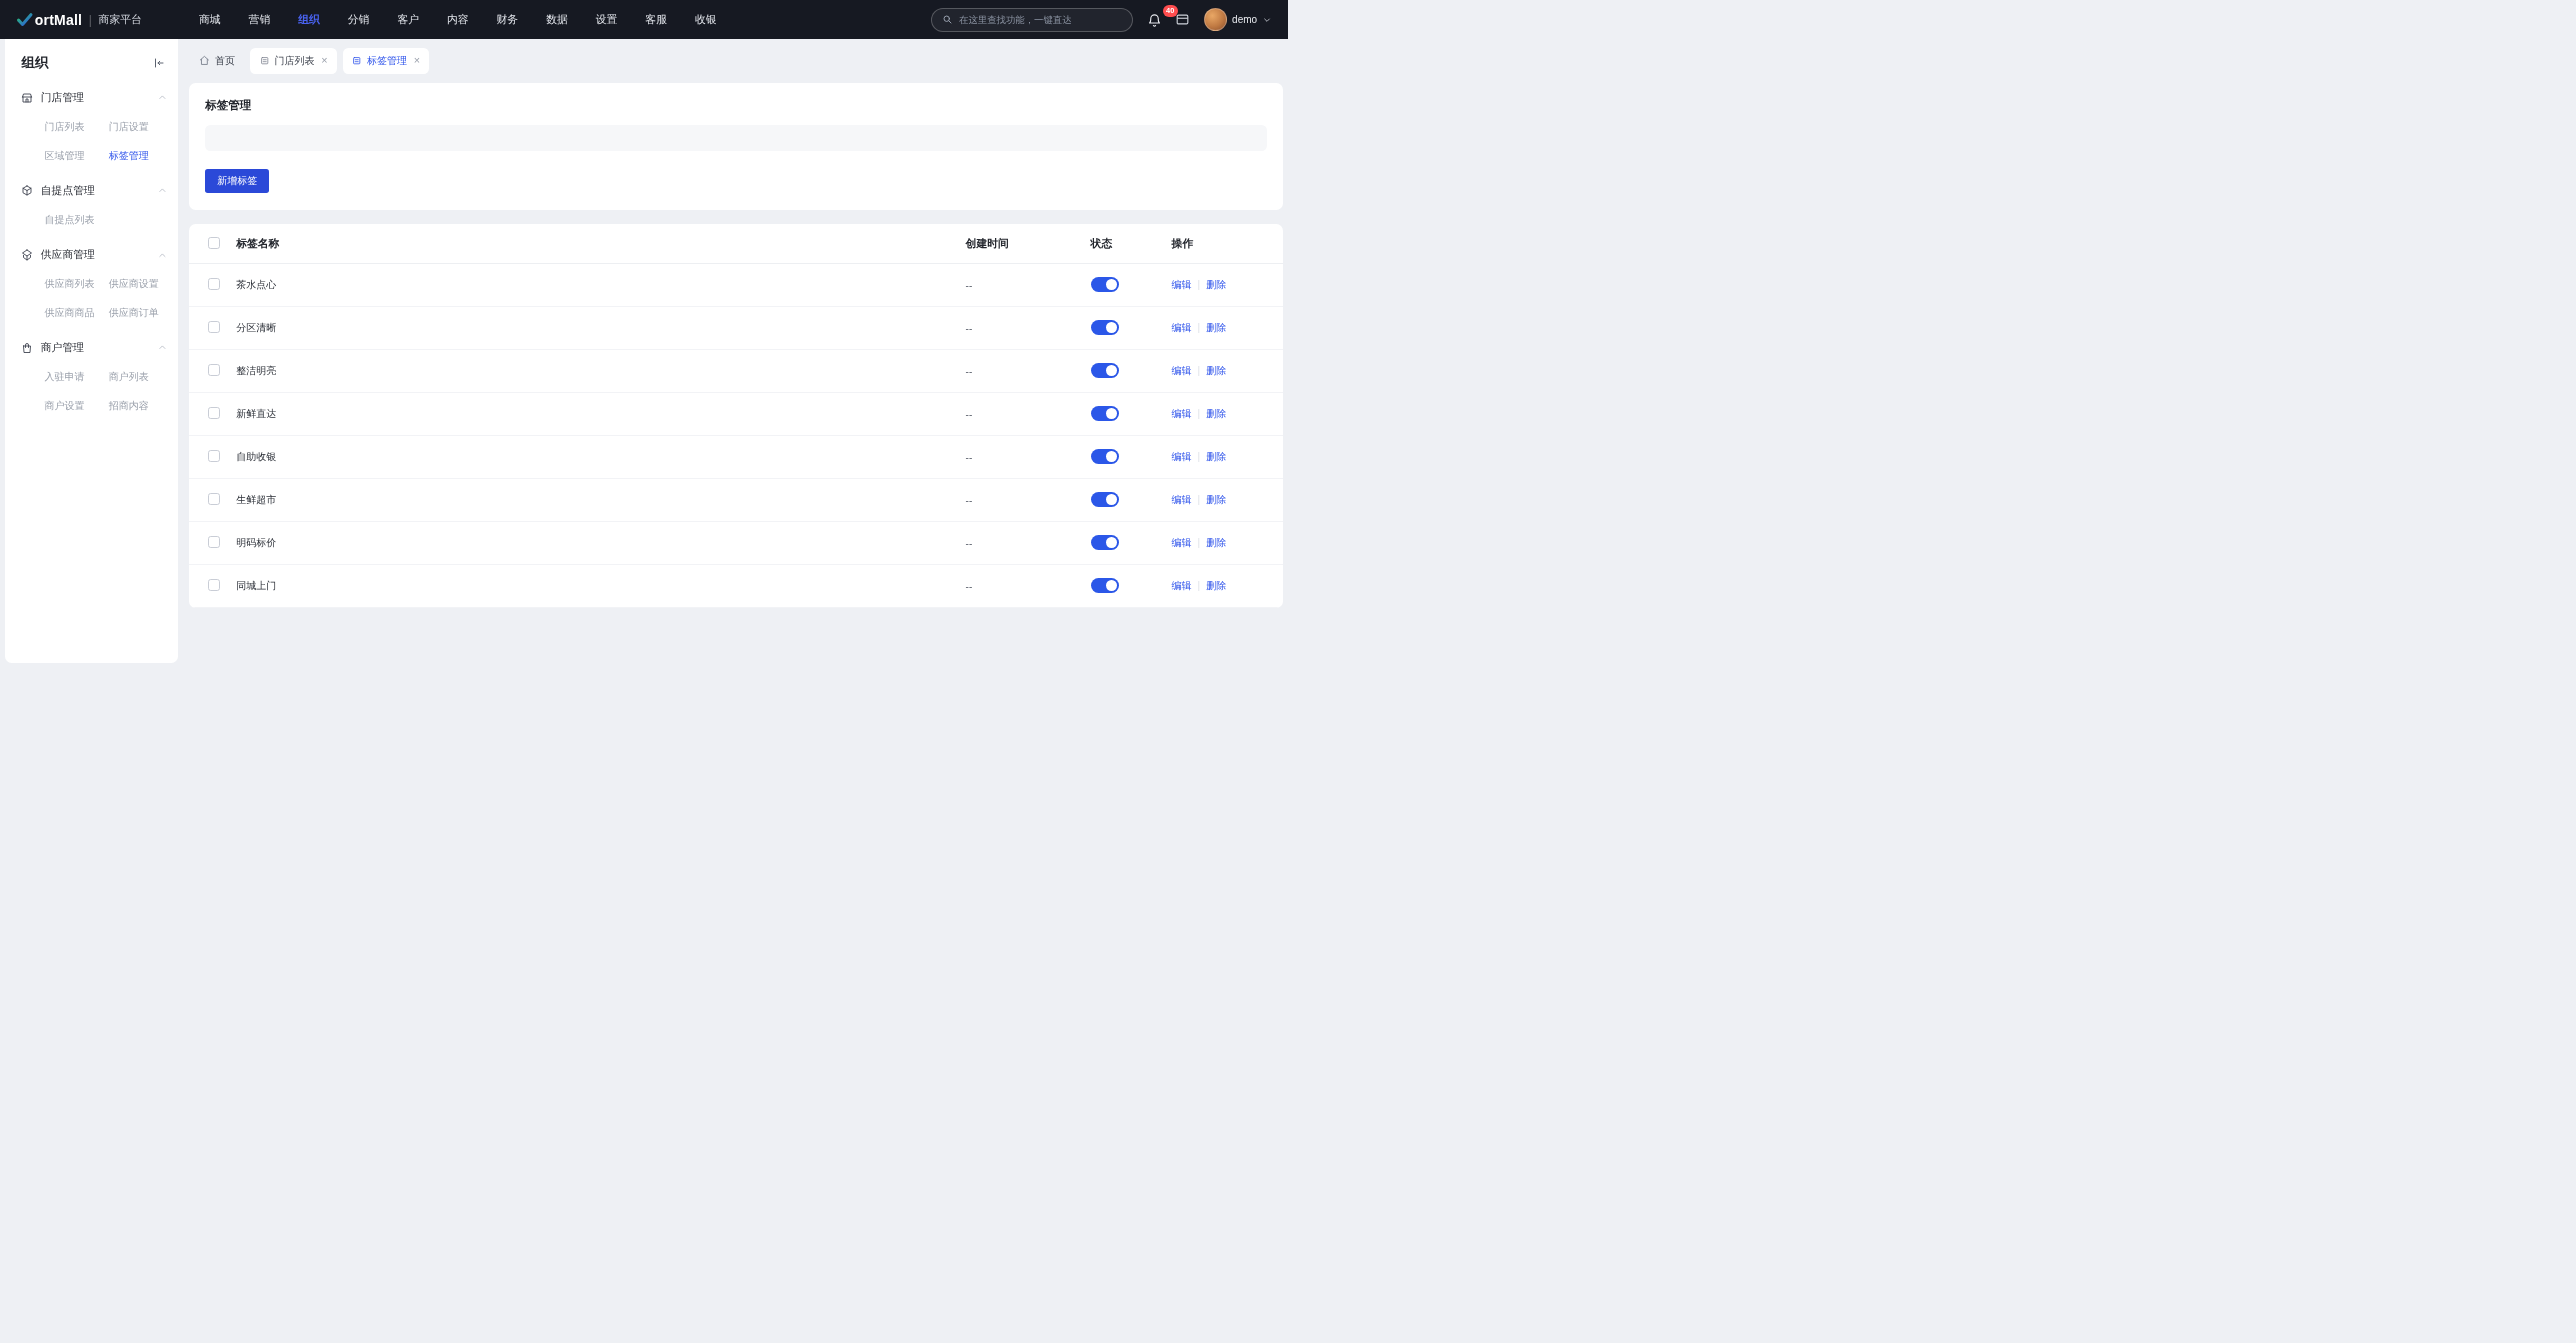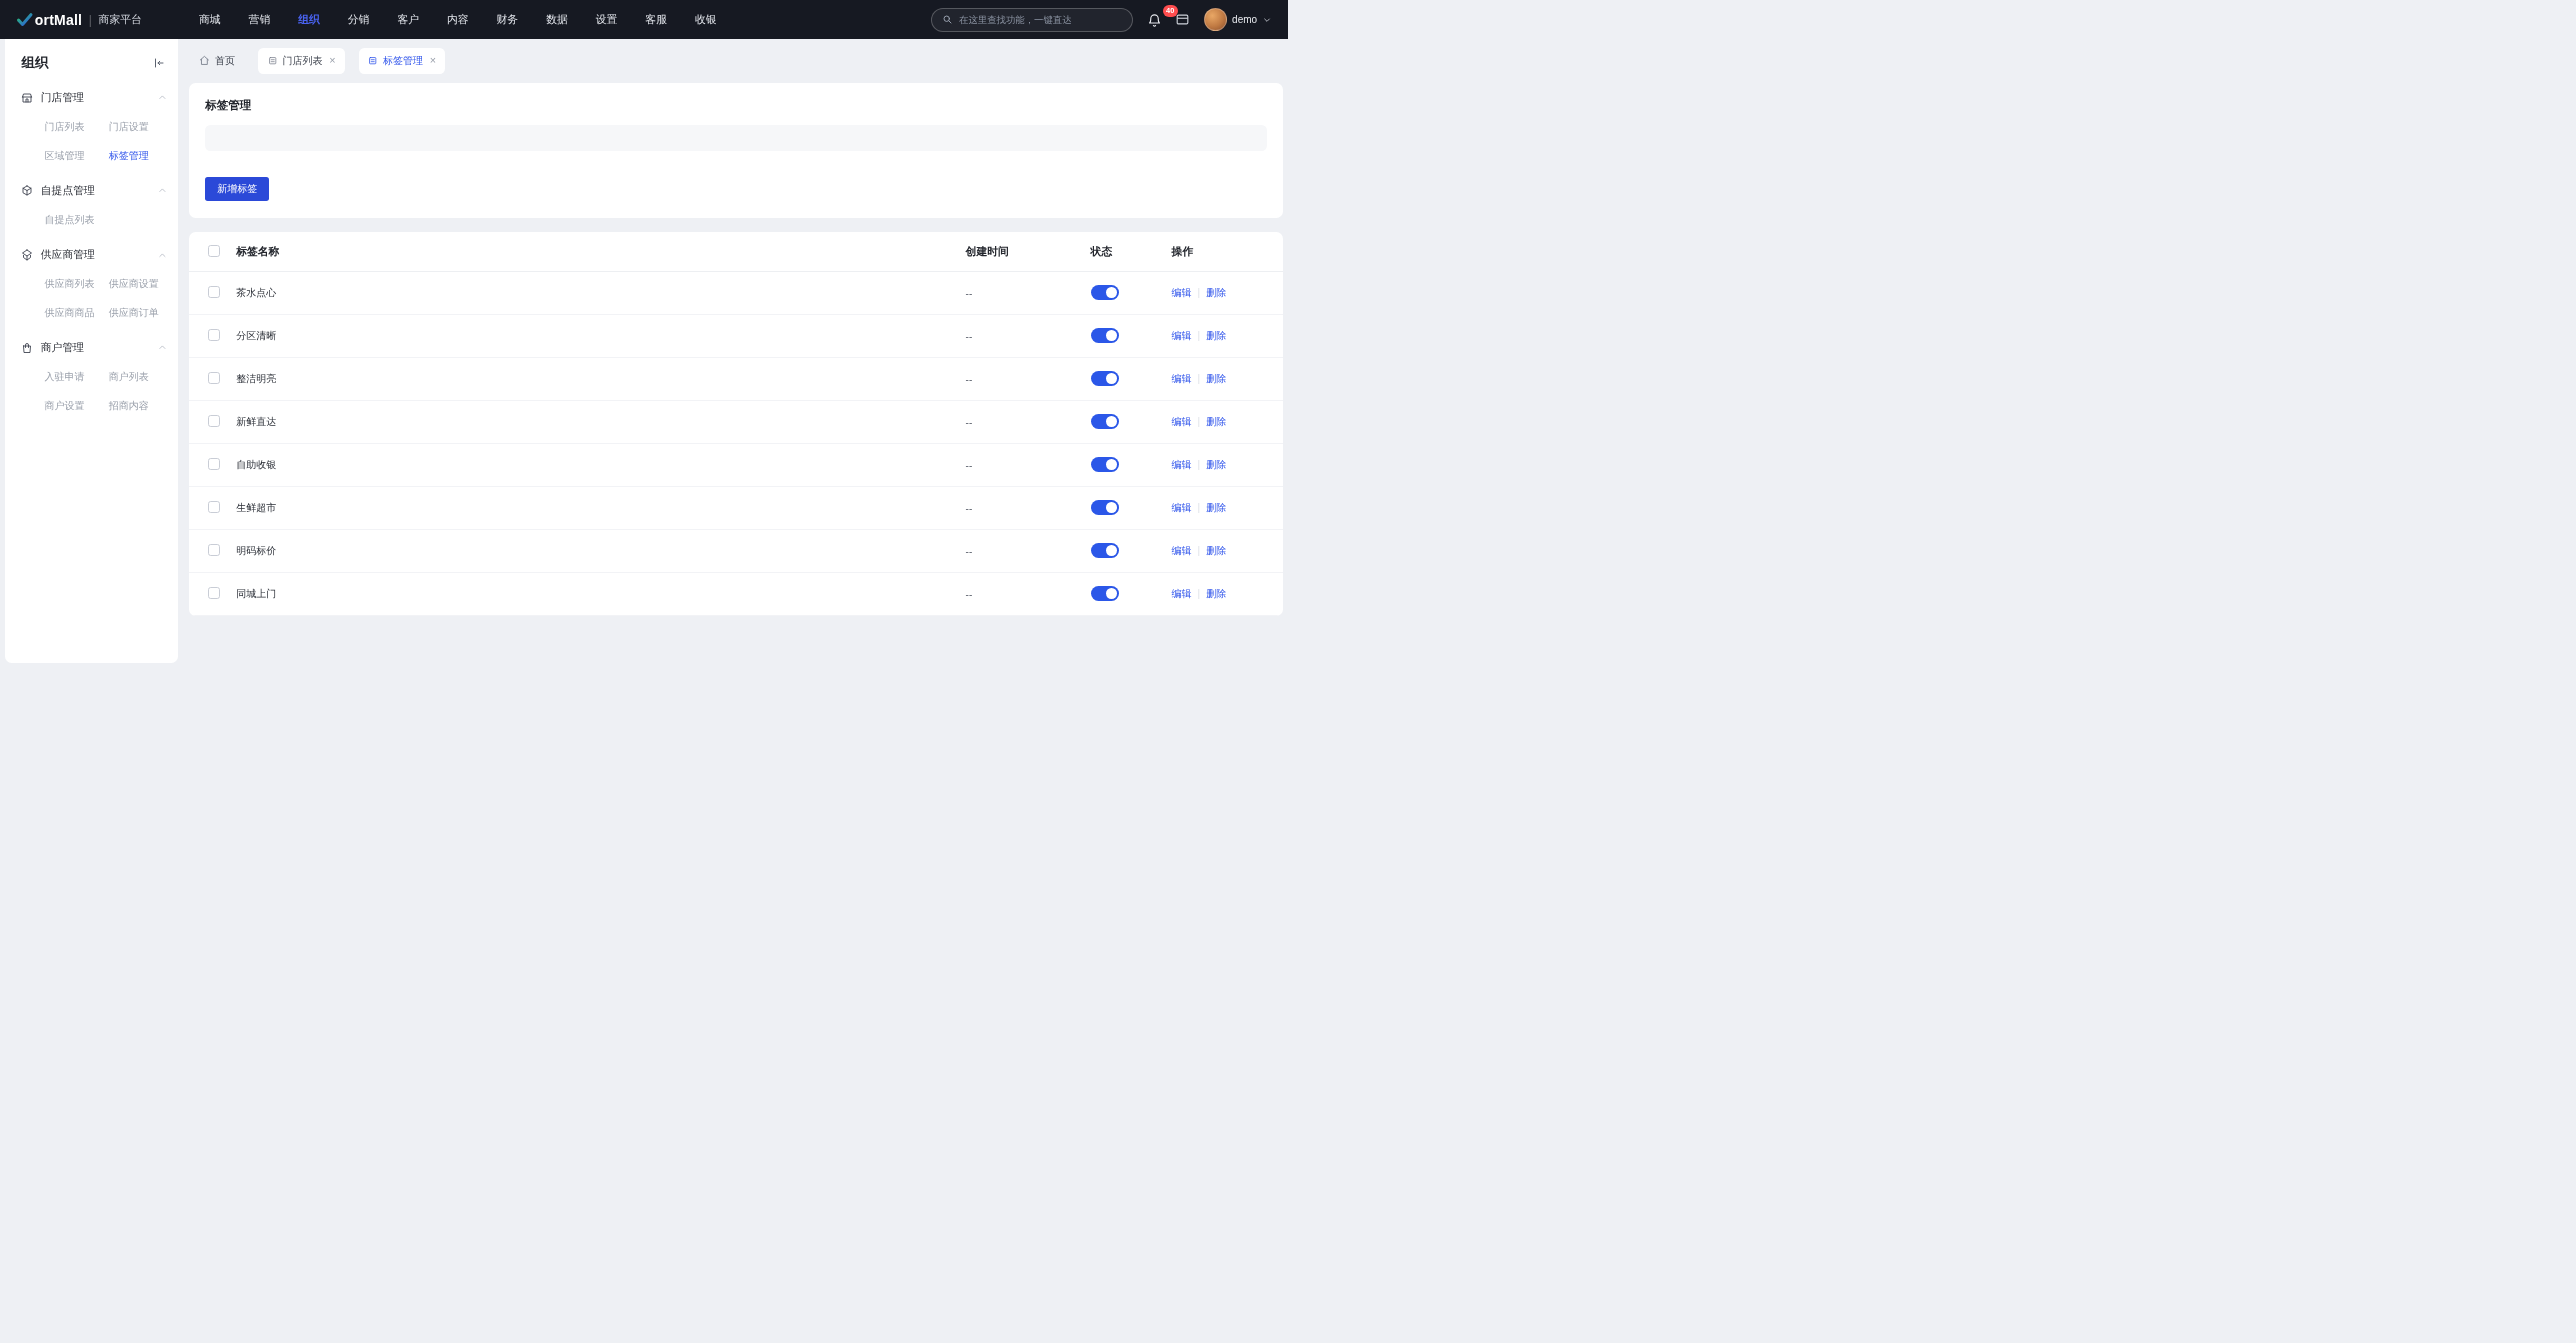--- a/index.html
+++ b/index.html
@@ -44,21 +44,21 @@
   .collapse-btn { cursor:pointer; color:#5c6370; }
   .group-header { display:flex; align-items:center; gap:7.4px; padding:8px 12px 8px 16px; font-size:10.8px; color:#2a2d35; cursor:pointer; }
   .group-chevron { margin-left:auto; color:#b8bdc7; }
   .group-items { display:grid; grid-template-columns:1fr 1fr; padding:0 5.4px 5.4px 39px; }
   .sub-item { font-size:10px; color:#9aa0ab; padding:7.4px 0; cursor:pointer; white-space:nowrap; }
   .sub-item.active { color:#2f54eb; }
   .gicon { color:#3f4450; }
 
   
   .main { flex:1; min-width:0; display:flex; flex-direction:column; }
-  .tabbar { display:flex; align-items:center; gap:14px; padding:8.8px 8px 8px 15px; }
+  .tabbar { display:flex; align-items:center; gap:6px; padding:8.8px 8px 8px 15px; }
   .tab { display:flex; align-items:center; gap:5.4px; height:26px; padding:0 9.4px; border-radius:5.4px; font-size:10px; color:#3d424d; cursor:pointer; }
   .tab.home { padding-left:5.4px; }
   .tab.white { background:#fff; }
   .tab.active { color:#2f54eb; }
   .tab-close { color:#9aa0ab; font-size:10.8px; margin-left:1.3px; cursor:pointer; line-height:1; }
   .tab .ticon { color:#7c828e; }
   .tab.active .ticon { color:#2f54eb; }
 
   .content { padding:1.3px 5.4px 0 10.8px; }
   .card { background:#fff; border-radius:6.7px; }
@@ -76,21 +76,21 @@
   .search-btn { width:36px; height:26px; border:0.7px solid #dcdfe6; border-radius:0 2.7px 2.7px 0; background:#fff;
     display:flex; align-items:center; justify-content:center; cursor:pointer; }
   .status-label { margin-left:32px; }
   .select { width:136px; height:26px; border:0.7px solid #dcdfe6; border-radius:2.7px; background:#fff; cursor:pointer;
     display:flex; align-items:center; justify-content:space-between; padding:0 8px; color:#b6bcc6; font-size:9.4px; }
   .filter-actions { margin-top:12px; padding-left:61px; display:flex; gap:9.4px; }
   .btn { height:23px; padding:0 12px; border-radius:2.7px; font-size:9.4px; cursor:pointer; font-family:inherit; }
   .btn-search { border:0.7px solid #9cb0f3; color:#2f54eb; background:#fff; box-shadow:0 0 0 1.3px rgba(47,84,235,.10); }
   .btn-reset { border:0.7px solid #d7dae1; color:#3c414b; background:#fff; }
   .btn-primary { height:24px; padding:0 12px; background:#2b49d8; color:#fff; border:none; border-radius:2.7px;
-    font-size:10px; margin-top:26px; cursor:pointer; font-family:inherit; }
+    font-size:10px; margin-top:18px; cursor:pointer; font-family:inherit; }
 
   
   .table-card { padding-top:1.3px; overflow:hidden; }
   table { width:100%; border-collapse:collapse; }
   th { text-align:left; font-size:10.8px; font-weight:700; color:#23262d; height:39px; border-bottom:0.7px solid #edeff2; }
   td { height:43px; border-bottom:0.7px solid #f2f3f6; font-size:10px; color:#2c3038; }
   .col-check { width:47px; padding-left:19px; }
   .col-created { width:125px; }
   .col-status { width:81px; }
   .col-actions { width:111px; }

